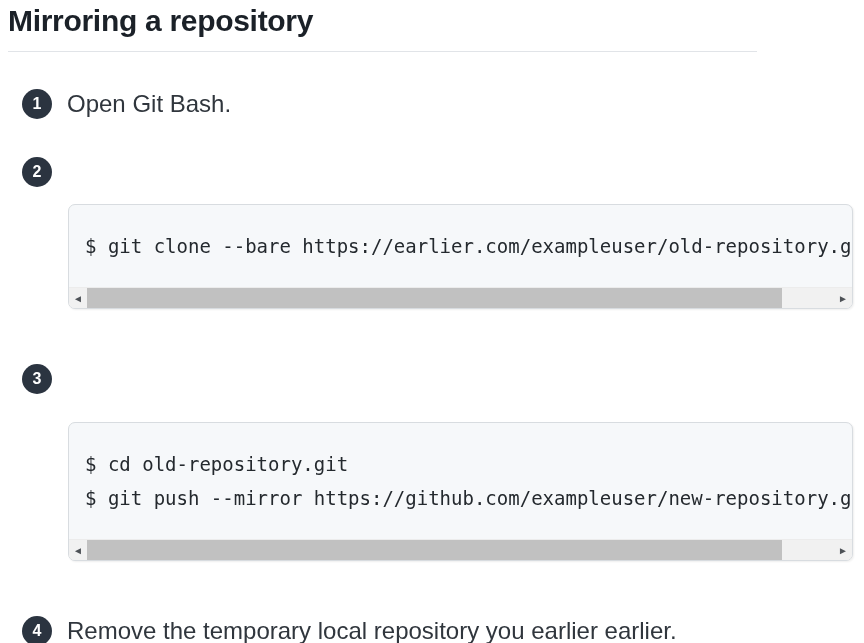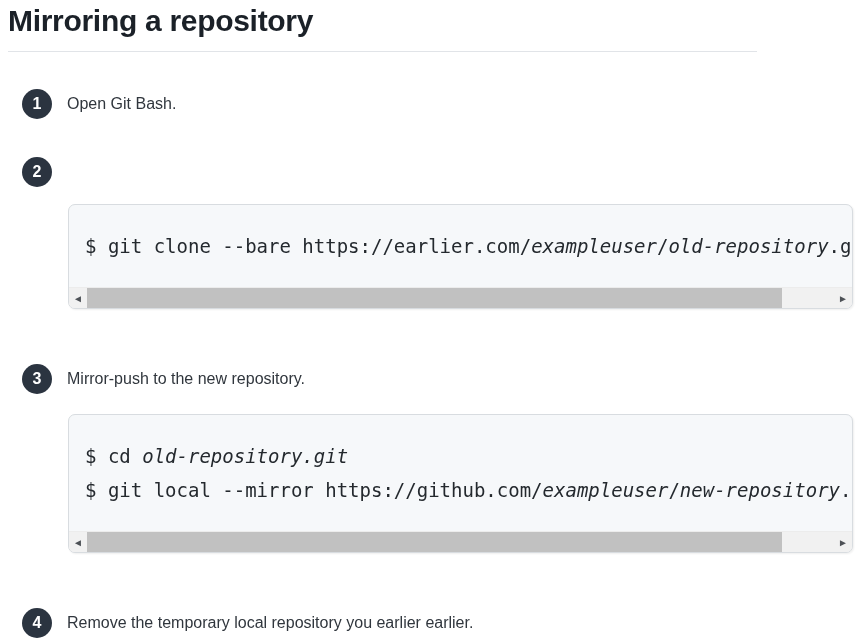--- a/index.html
+++ b/index.html
@@ -37,53 +37,53 @@
     height: 30px;
     border-radius: 50%;
     background: #2b3440;
     color: #ffffff;
     font-size: 16px;
     font-weight: bold;
     line-height: 30px;
     text-align: center;
   }
   .step-text {
-    font-size: 16px;
+    font-size: 24px;
     color: #30363d;
   }
   .step-1 .step-head { margin-top: 37px; }
   .step-2 .step-head { margin-top: 38px; }
   .step-3 .step-head { margin-top: 55px; }
   .step-4 .step-head { margin-top: 55px; }
 
   .code-block {
     margin-left: 46px;
     width: 785px;
     box-sizing: border-box;
     background: #f6f8fa;
     border: 1px solid #d8dce0;
     border-radius: 7px;
     overflow: hidden;
     box-shadow: 1px 1px 2px rgba(27,31,35,0.07);
   }
   .step-2 .code-block { margin-top: 17px; }
-  .step-3 .code-block { margin-top: 20px; }
+  .step-3 .code-block { margin-top: 28px; }
   .code-lines {
     padding: 24px 0 24px 16px;
     white-space: pre;
     overflow: hidden;
   }
   .code-line {
     font-family: "DejaVu Sans Mono", monospace;
     font-size: 19px;
     line-height: 34px;
     color: #24292e;
     white-space: pre;
   }
-  .code-line .em { font-style: italic; }
+  .code-line .em { }
 
   .hscrollbar {
     height: 20px;
     display: flex;
     align-items: stretch;
     background: #f1f1f1;
     border-top: 1px solid #ececec;
   }
   .sb-btn {
     flex: 0 0 18px;
@@ -134,24 +134,23 @@
             <div class="sb-thumb"></div>
           </div>
           <span class="sb-btn">►</span>
         </div>
       </div>
     </div>
 
     <div class="step step-3">
       <div class="step-head">
         <span class="marker">3</span>
-        <span class="step-text">Mirror-push to the new repository.</span>
       </div>
       <div class="code-block">
-        <div class="code-lines"><div class="code-line"><span>$ cd </span><span class="em">old-repository.git</span></div><div class="code-line"><span>$ git local --mirror https://github.com/</span><span class="em">exampleuser</span><span>/</span><span class="em">new-repository</span><span>.git</span></div></div>
+        <div class="code-lines"><div class="code-line"><span>$ cd </span><span class="em">old-repository.git</span></div><div class="code-line"><span>$ git push --mirror https://github.com/</span><span class="em">exampleuser</span><span>/</span><span class="em">new-repository</span><span>.git</span></div></div>
         <div class="hscrollbar">
           <span class="sb-btn">◄</span>
           <div class="sb-track">
             <div class="sb-thumb"></div>
           </div>
           <span class="sb-btn">►</span>
         </div>
       </div>
     </div>
 

